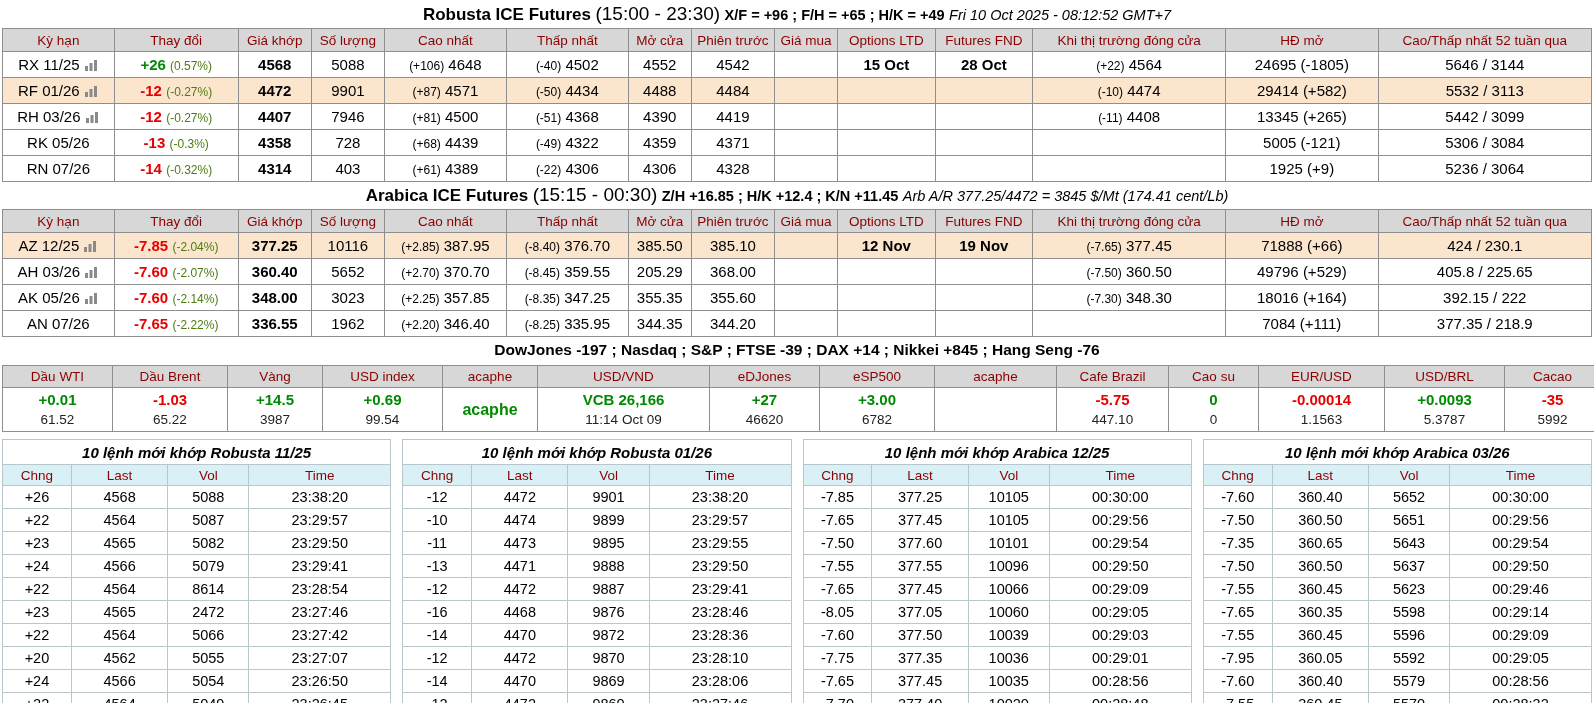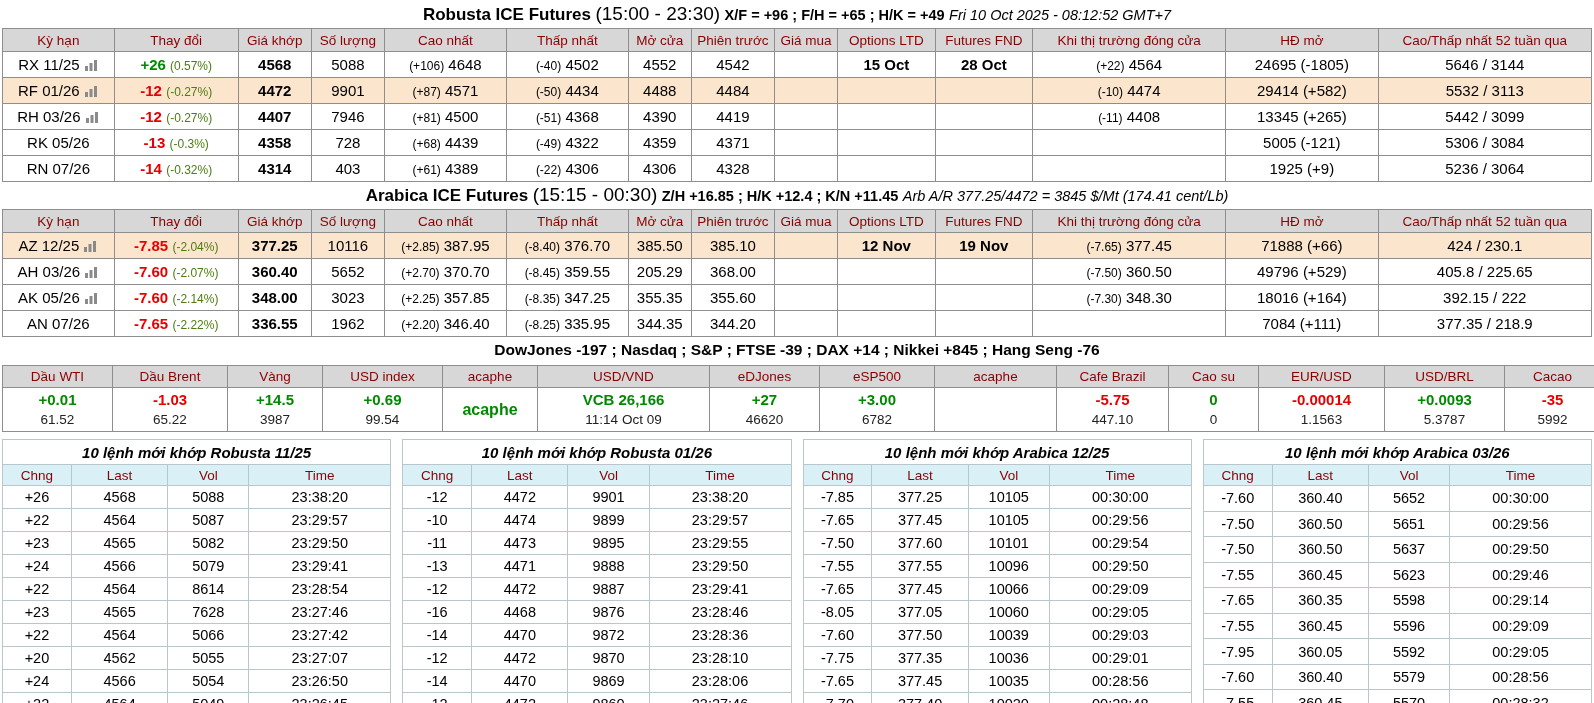--- a/index.html
+++ b/index.html
@@ -520,21 +520,21 @@
           <tr>
             <td>+22</td>
             <td>4564</td>
             <td>8614</td>
             <td>23:28:54</td>
           </tr>
 
           <tr>
             <td>+23</td>
             <td>4565</td>
-            <td>7628</td>
+            <td>2472</td>
             <td>23:27:46</td>
           </tr>
 
           <tr>
             <td>+22</td>
             <td>4564</td>
             <td>5066</td>
             <td>23:27:42</td>
           </tr>
 
@@ -775,20 +775,26 @@
             <td>00:30:00</td>
           </tr>
 
           <tr>
             <td>-7.50</td>
             <td>360.50</td>
             <td>5651</td>
             <td>00:29:56</td>
           </tr>
 
+          <tr>
+            <td>-7.35</td>
+            <td>360.65</td>
+            <td>5643</td>
+            <td>00:29:54</td>
+          </tr>
 
           <tr>
             <td>-7.50</td>
             <td>360.50</td>
             <td>5637</td>
             <td>00:29:50</td>
           </tr>
 
           <tr>
             <td>-7.55</td>

